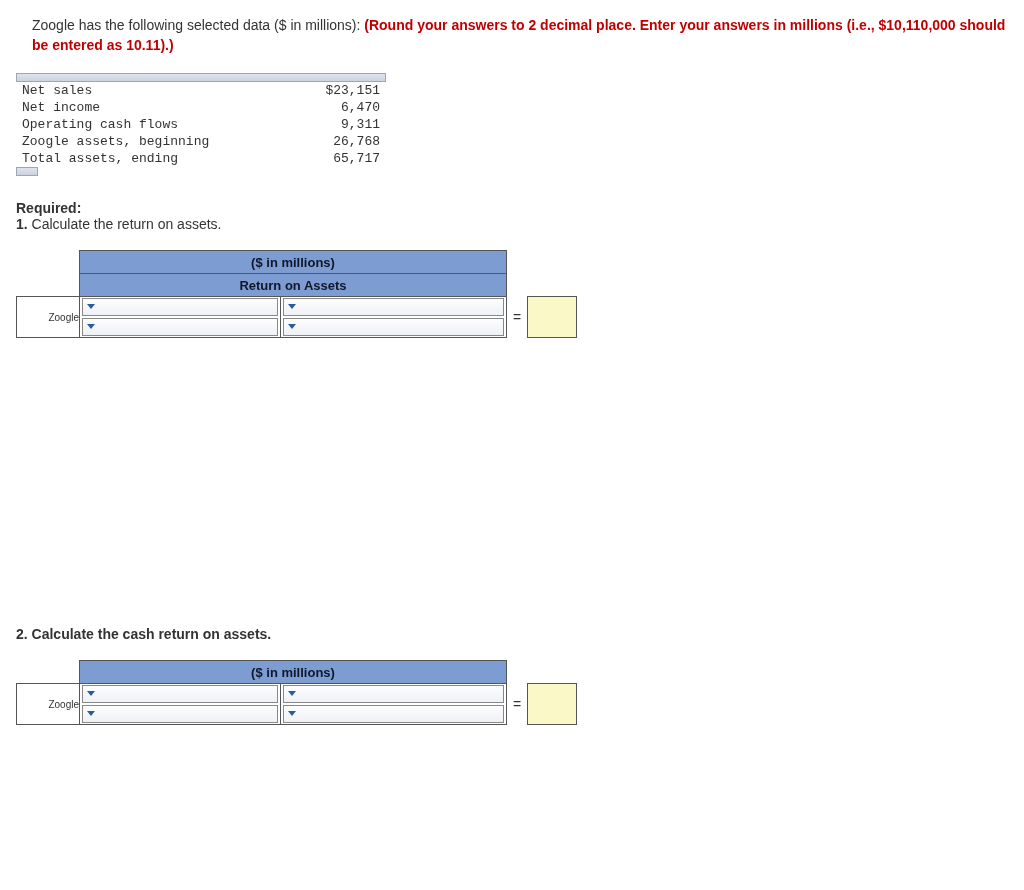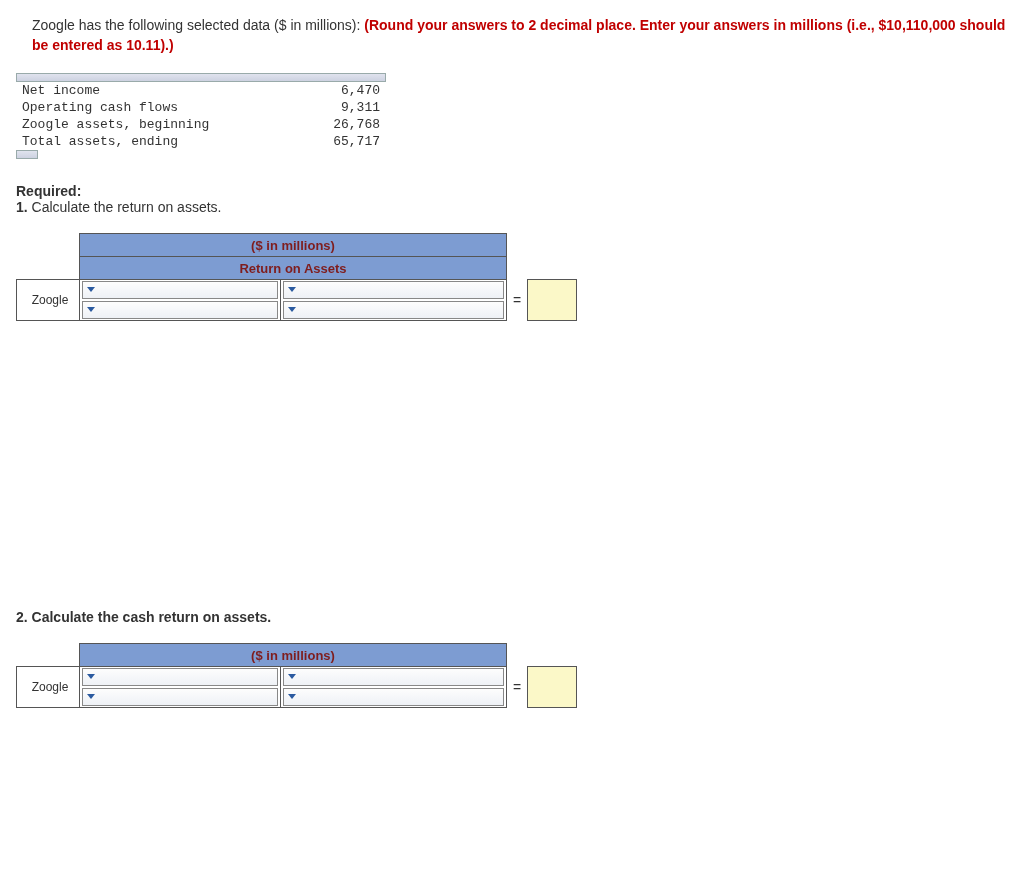--- a/index.html
+++ b/index.html
@@ -39,28 +39,28 @@
   .calc-table td, .calc-table th {
     border: 1px solid #555;
     padding: 0;
   }
   .hdr-cell {
     background: #7d9cd2;
     text-align: center;
     font-weight: bold;
     height: 22px;
     font-size: 13px;
-    color: #7f1d1d;
+    color: #0f172a;
   }
   .row-label {
     width: 58px;
-    text-align: center;
+    text-align: right;
     padding-left: 4px !important;
     height: 40px;
-    font-size: 12px;
+    font-size: 10px;
     background: #fff;
   }
   .input-cell {
     background: #fff;
     position: relative;
     vertical-align: middle;
   }
   .input-cell.w200 { width: 200px; }
   .input-cell.w225 { width: 225px; }
   .dropdown-shell {
@@ -113,20 +113,24 @@
 <div class="question-text">
   <span>Zoogle has the following selected data ($ in millions): </span><span class="red-bold">(Round your answers to 2 decimal place. Enter your answers in millions (i.e., $10,110,000 should be entered as 10.11).)</span>
 </div>
 
 <div class="band-wrap">
   <div class="band"></div>
 </div>
 
 <table class="data-table" style="margin-bottom:0;">
   <tbody>
+      <tr>
+    <td>Net sales</td>
+    <td class="val">$23,151</td>
+  </tr>
   <tr>
     <td>Net income</td>
     <td class="val">6,470</td>
   </tr>
   <tr>
     <td>Operating cash flows</td>
     <td class="val">9,311</td>
   </tr>
   <tr>
     <td>Zoogle assets, beginning</td>

